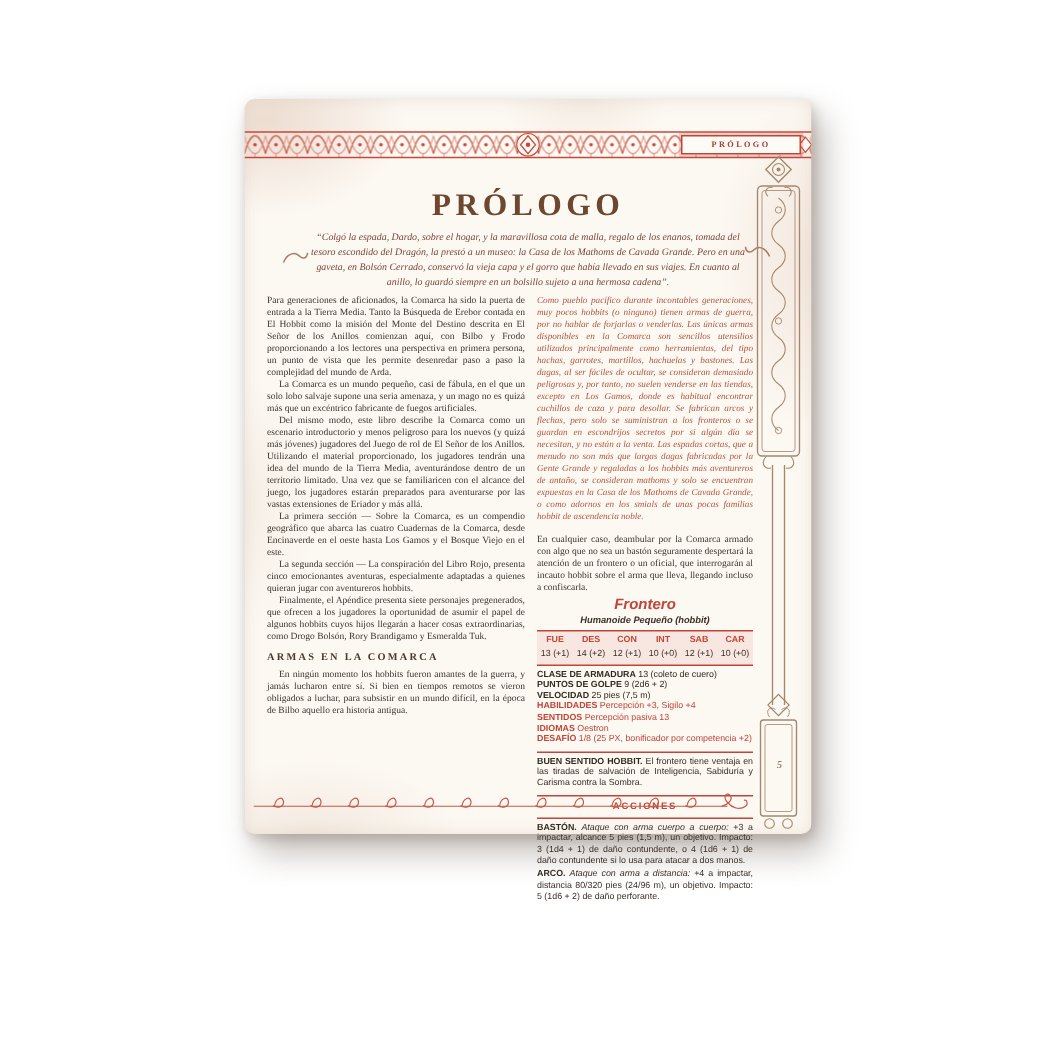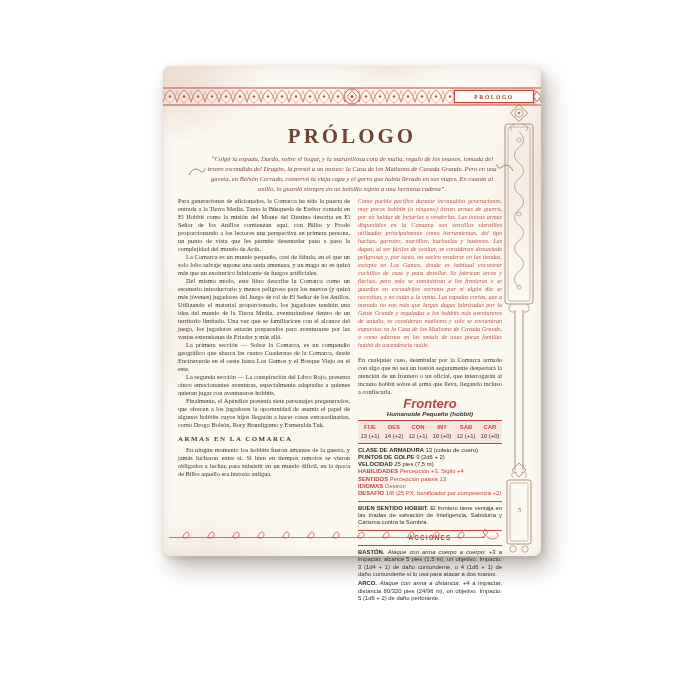--- a/index.html
+++ b/index.html
@@ -64,21 +64,21 @@
     font-size:6.35px;line-height:8px;color:#3a332c;text-align:justify;
   }
   .weapons-note{
     margin:0;font-style:italic;font-size:6.1px;line-height:8px;color:#b2543f;
   }
   .col-right .plain{margin:7px 0 0 0;}
 
   
   .statblock{font-family:"Liberation Sans",sans-serif;}
   .sb-name{margin-top:4px;text-align:center;font-style:italic;font-weight:bold;
-    font-size:13px;color:#c0453a;}
+    font-size:10px;color:#c0453a;}
   .sb-type{margin-top:2px;text-align:center;font-style:italic;font-weight:bold;
     font-size:6.2px;color:#3a2f26;}
   .ability-table{
     margin-top:2px;display:flex;background:#f8e7e0;
     border-top:1.4px solid #c0453a;border-bottom:1.4px solid #c0453a;
     padding:2px 0 2.5px 0;
   }
   .ability-cell{flex:1;text-align:center;}
   .ability-label{font-size:5.9px;font-weight:bold;color:#c0453a;}
   .ability-value{font-size:5.9px;color:#38302a;margin-top:1px;}

